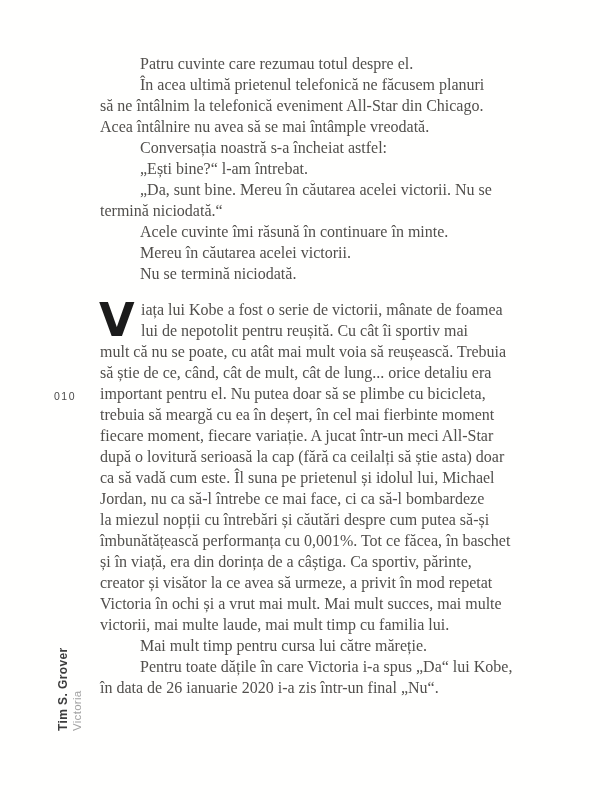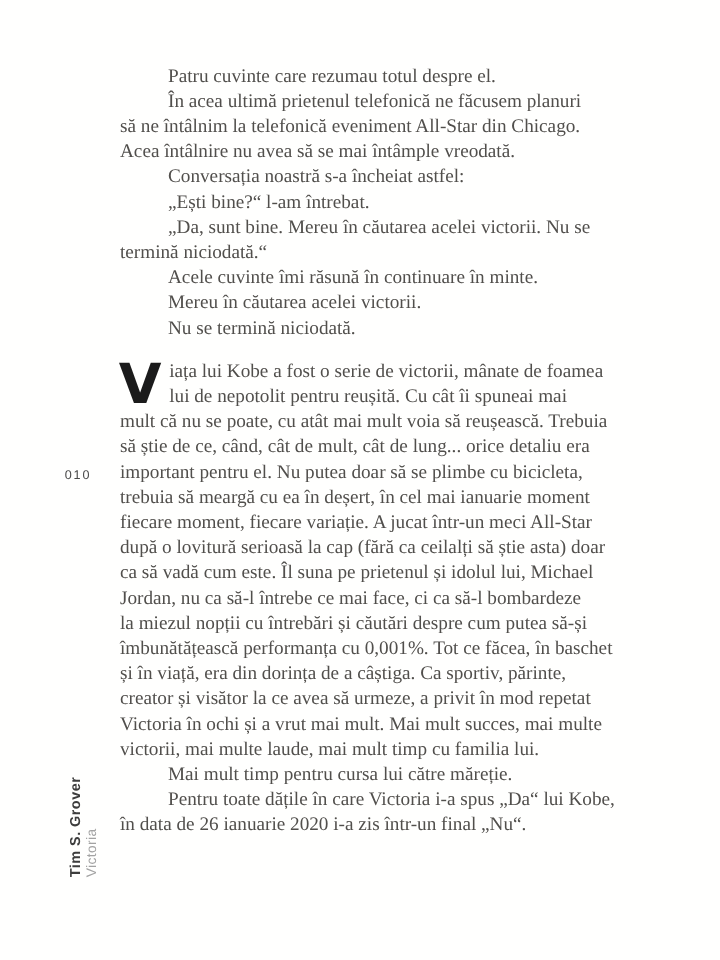--- a/index.html
+++ b/index.html
@@ -108,25 +108,25 @@
         <div class="line">termină niciodată.“</div>
         <div class="line indent">Acele cuvinte îmi răsună în continuare în minte.</div>
         <div class="line indent">Mereu în căutarea acelei victorii.</div>
         <div class="line indent">Nu se termină niciodată.</div>
       </div>
 
     <div class="dropcap-section">
       <span class="drop-cap">V</span>
       <div>
           <div class="line after-cap">iața lui Kobe a fost o serie de victorii, mânate de foamea</div>
-          <div class="line after-cap">lui de nepotolit pentru reușită. Cu cât îi spuneai mai</div>
+          <div class="line after-cap">lui de nepotolit pentru reușită. Cu cât îi sportiv mai</div>
           <div class="line">mult că nu se poate, cu atât mai mult voia să reușească. Trebuia</div>
           <div class="line">să știe de ce, când, cât de mult, cât de lung... orice detaliu era</div>
           <div class="line">important pentru el. Nu putea doar să se plimbe cu bicicleta,</div>
-          <div class="line">trebuia să meargă cu ea în deșert, în cel mai ianuarie moment</div>
+          <div class="line">trebuia să meargă cu ea în deșert, în cel mai fierbinte moment</div>
           <div class="line">fiecare moment, fiecare variație. A jucat într-un meci All-Star</div>
           <div class="line">după o lovitură serioasă la cap (fără ca ceilalți să știe asta) doar</div>
           <div class="line">ca să vadă cum este. Îl suna pe prietenul și idolul lui, Michael</div>
           <div class="line">Jordan, nu ca să-l întrebe ce mai face, ci ca să-l bombardeze</div>
           <div class="line">la miezul nopții cu întrebări și căutări despre cum putea să-și</div>
           <div class="line">îmbunătățească performanța cu 0,001%. Tot ce făcea, în baschet</div>
           <div class="line">și în viață, era din dorința de a câștiga. Ca sportiv, părinte,</div>
           <div class="line">creator și visător la ce avea să urmeze, a privit în mod repetat</div>
           <div class="line">Victoria în ochi și a vrut mai mult. Mai mult succes, mai multe</div>
           <div class="line">victorii, mai multe laude, mai mult timp cu familia lui.</div>

